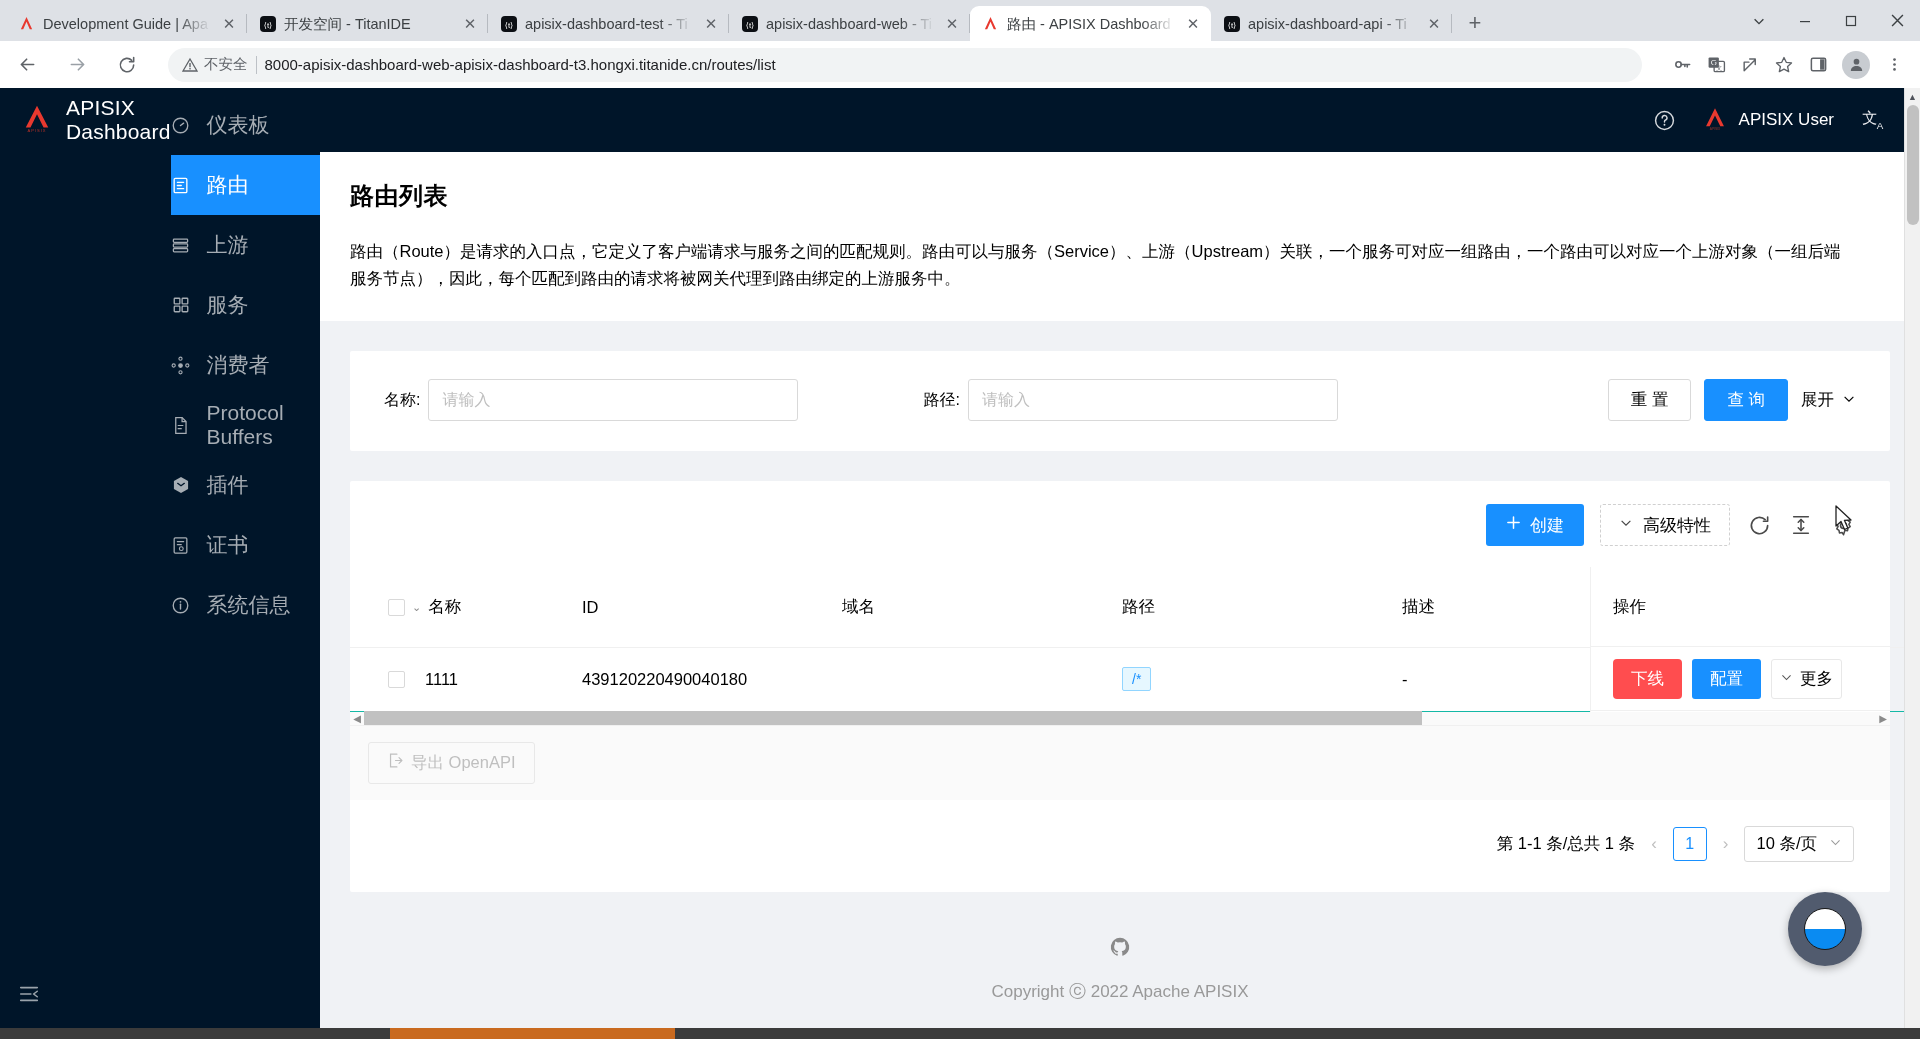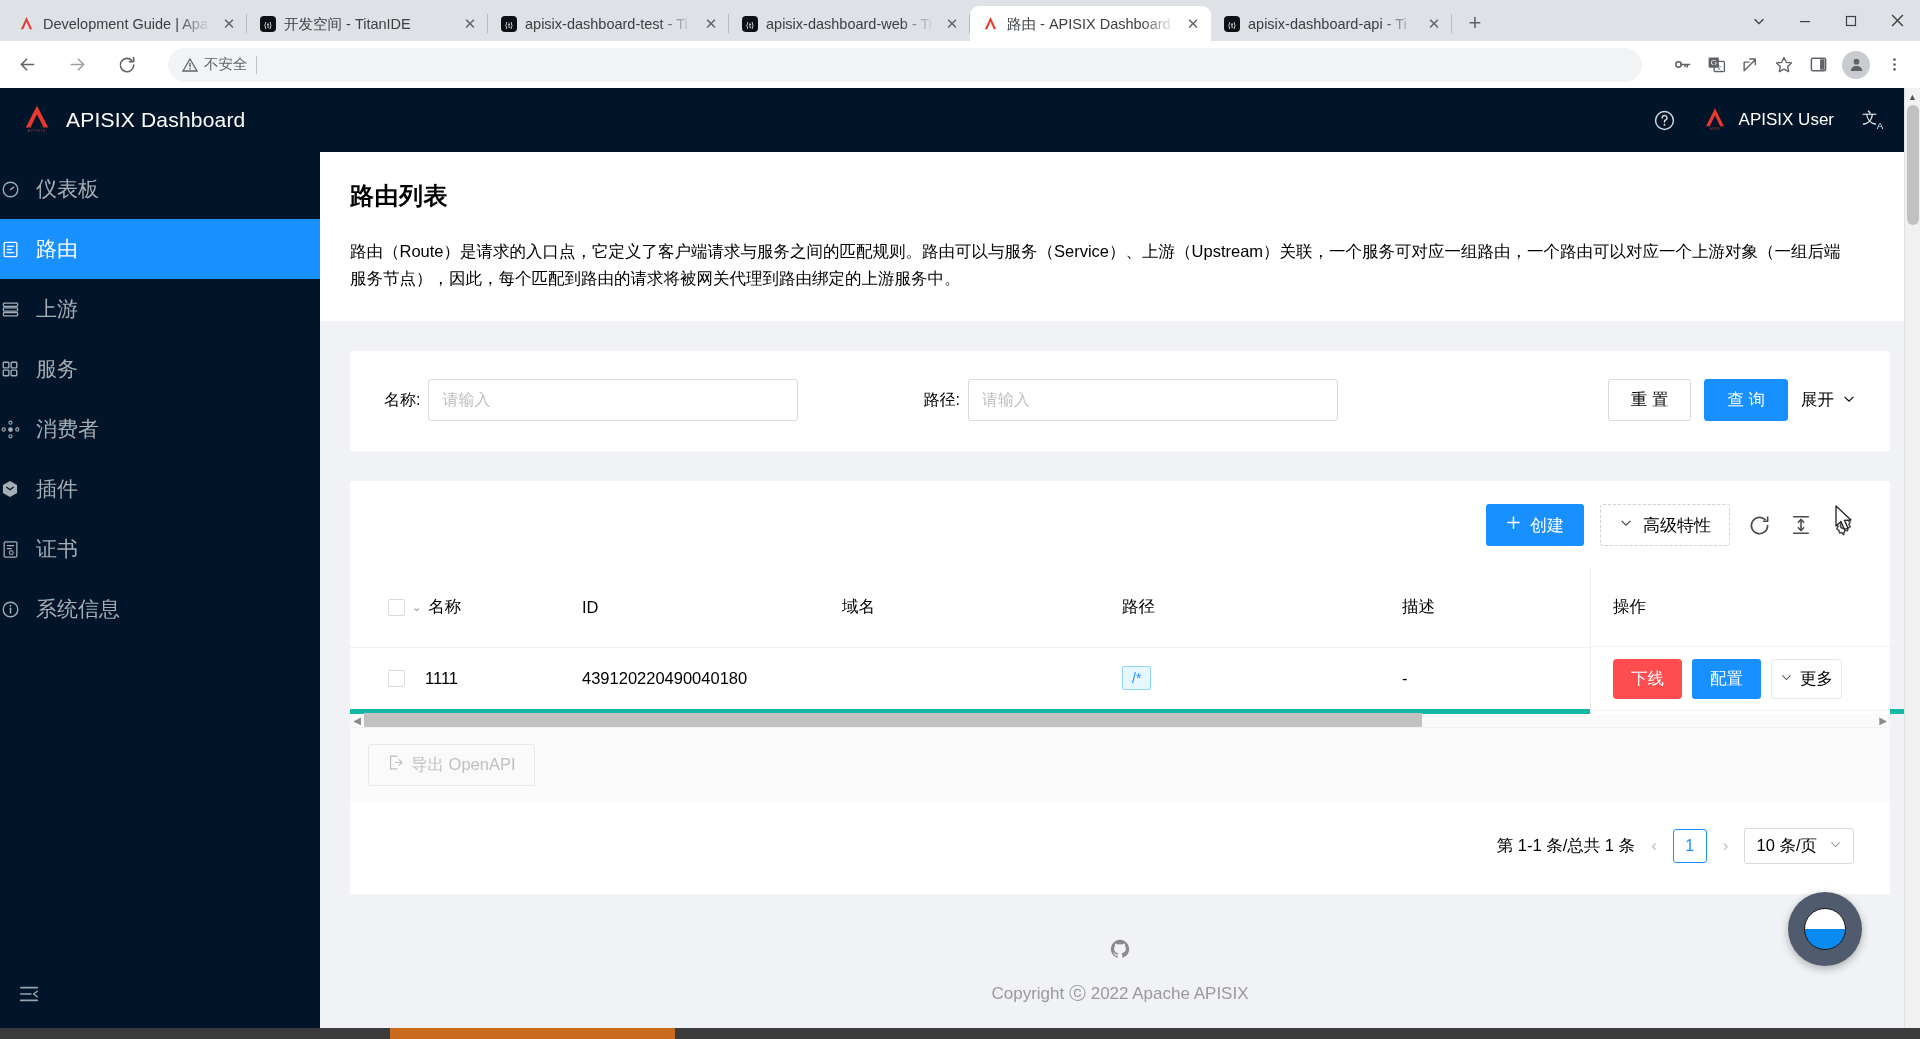--- a/index.html
+++ b/index.html
@@ -76,21 +76,21 @@
     width: 28px; height: 28px; border-radius: 50%; background: #c8ccd1;
     display: flex; align-items: center; justify-content: center; margin: 0 6px;
   }
 
   
   .viewport { flex: 1 1 auto; display: flex; position: relative; background: #f0f2f5; overflow: hidden; }
 
   
   .sidebar {
     width: 320px; flex: 0 0 320px; background: #001529; color: #fff;
-    display: flex; flex-direction: column;
+    display: flex; 
   }
   .brand {
     height: 64px; display: flex; align-items: center; gap: 14px;
     padding-left: 22px; flex: 0 0 64px;
   }
   .brand-name { font-size: 21px; color: #fff; letter-spacing: .2px; }
   .menu { padding-top: 7px; }
   .menu-item {
     height: 60px; display: flex; align-items: center; gap: 16px;
     color: #a6adb4; font-size: 21px;
@@ -163,21 +163,21 @@
   .tool-ico { width: 26px; height: 26px; display: flex; align-items: center; justify-content: center; color: #4a4a4a; }
 
   .table-wrap { margin-top: 20px; position: relative; }
   table.routes { width: 100%; border-collapse: collapse; table-layout: fixed; }
   table.routes th {
     text-align: left; font-weight: normal; font-size: 16.5px; color: #000;
     padding: 22px 0 22px 0; border-bottom: 1px solid #f0f0f0; vertical-align: middle;
     height: 80px;
   }
   table.routes td {
-    font-size: 16.5px; color: #000; padding: 18px 0; border-bottom: 5px solid #14b8a6;
+    font-size: 16.5px; color: #000; padding: 18px 0; border-bottom: 1px solid #14b8a6;
     vertical-align: middle; height: 64px;
   }
   .th-pad { padding-left: 38px !important; }
   .chk {
     width: 17px; height: 17px; border: 1px solid #d9d9d9; border-radius: 2px;
     background: #fff; display: inline-block; vertical-align: middle;
   }
   .th-name-wrap { display: flex; align-items: center; gap: 7px; }
   .caret-sm { font-size: 11px; color: #8a8a8a; }
   .path-tag {
@@ -396,20 +396,21 @@
     <div class="omnibox">
       <span class="notsecure">
         <svg width="16" height="16" viewBox="0 0 16 16">
             <path d="M8 2 L15 14 L1 14 Z" fill="none" stroke="#5f6368" stroke-width="1.3"></path>
             <rect x="7.3" y="6" width="1.4" height="4.2" fill="#5f6368"></rect>
             <rect x="7.3" y="11" width="1.4" height="1.4" fill="#5f6368"></rect>
           </svg>
         <span>不安全</span>
       </span>
       <span class="omni-sep"></span>
+      <span class="omni-url">8000-apisix-dashboard-web-apisix-dashboard-t3.hongxi.titanide.cn/routes/list</span>
     </div>
 
     <div class="tb-icons">
       <div class="tb-icon">
         <svg width="19" height="19" viewBox="0 0 24 24">
             <circle cx="7" cy="12" r="3.4" fill="none" stroke="#5f6368" stroke-width="2"></circle>
             <path d="M10.4 12H21M18 12v3.2M15 12v2.4" stroke="#5f6368" stroke-width="2" stroke-linecap="round"></path>
           </svg>
       </div>
       <div class="tb-icon">
@@ -516,20 +517,30 @@
                 <circle cx="12" cy="12" r="3" fill="currentColor"></circle>
                 <circle cx="12" cy="3.4" r="2" fill="none" stroke="currentColor" stroke-width="1.4"></circle>
                 <circle cx="12" cy="20.6" r="2" fill="none" stroke="currentColor" stroke-width="1.4"></circle>
                 <circle cx="3.4" cy="12" r="2" fill="none" stroke="currentColor" stroke-width="1.4"></circle>
                 <circle cx="20.6" cy="12" r="2" fill="none" stroke="currentColor" stroke-width="1.4"></circle>
               </svg>
           </span>
           <span>消费者</span>
         </div>
 
+        <div class="menu-item">
+          <span class="menu-ico">
+            <svg width="19" height="19" viewBox="0 0 24 24">
+                <path d="M6 2h8l5 5v15H6z" fill="none" stroke="currentColor" stroke-width="1.6"></path>
+                <path d="M14 2v5h5" fill="none" stroke="currentColor" stroke-width="1.6"></path>
+                <path d="M9 12h6M9 16h4" stroke="currentColor" stroke-width="1.5" stroke-linecap="round"></path>
+              </svg>
+          </span>
+          <span>Protocol Buffers</span>
+        </div>
 
         <div class="menu-item">
           <span class="menu-ico">
             <svg width="20" height="20" viewBox="0 0 24 24">
                 <path d="M12 2.5l8.5 4.8v9.4L12 21.5 3.5 16.7V7.3z" fill="currentColor"></path>
                 <path d="M8 10l4 3 4-3" stroke="#001529" stroke-width="1.6" fill="none" stroke-linecap="round" stroke-linejoin="round"></path>
               </svg>
           </span>
           <span>插件</span>
         </div>

